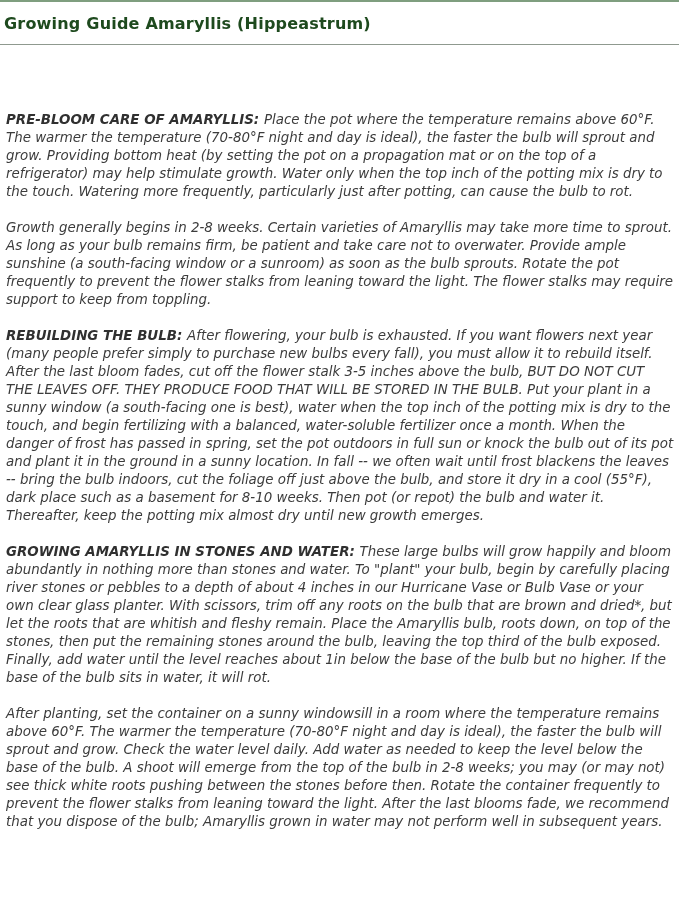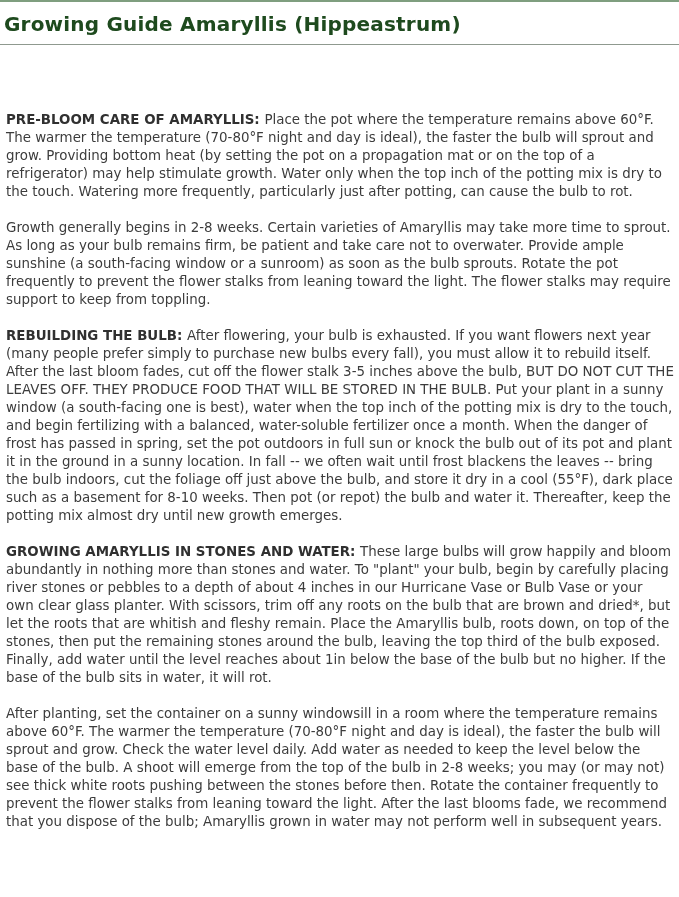--- a/index.html
+++ b/index.html
@@ -24,28 +24,29 @@
     width: 679px;
     height: 897px;
     border-top: 2px solid var(--top-rule);
   }
   .header {
     border-bottom: 1px solid var(--divider);
     padding: 11px 5px 9px 4px;
   }
   .header h1 {
     margin: 0;
-    font-size: 20px;
+    font-size: 16px;
     line-height: 22px;
     font-weight: bold;
     color: var(--title);
     letter-spacing: 0.2px;
   }
   .content {
     padding: 0 5px 0 6px;
+    font-style: italic;
   }
   .para {
     margin: 18px 0;
   }
   .para.first {
     margin-top: 66px;
   }
   .lead {
     font-weight: bold;
     color: #303030;

